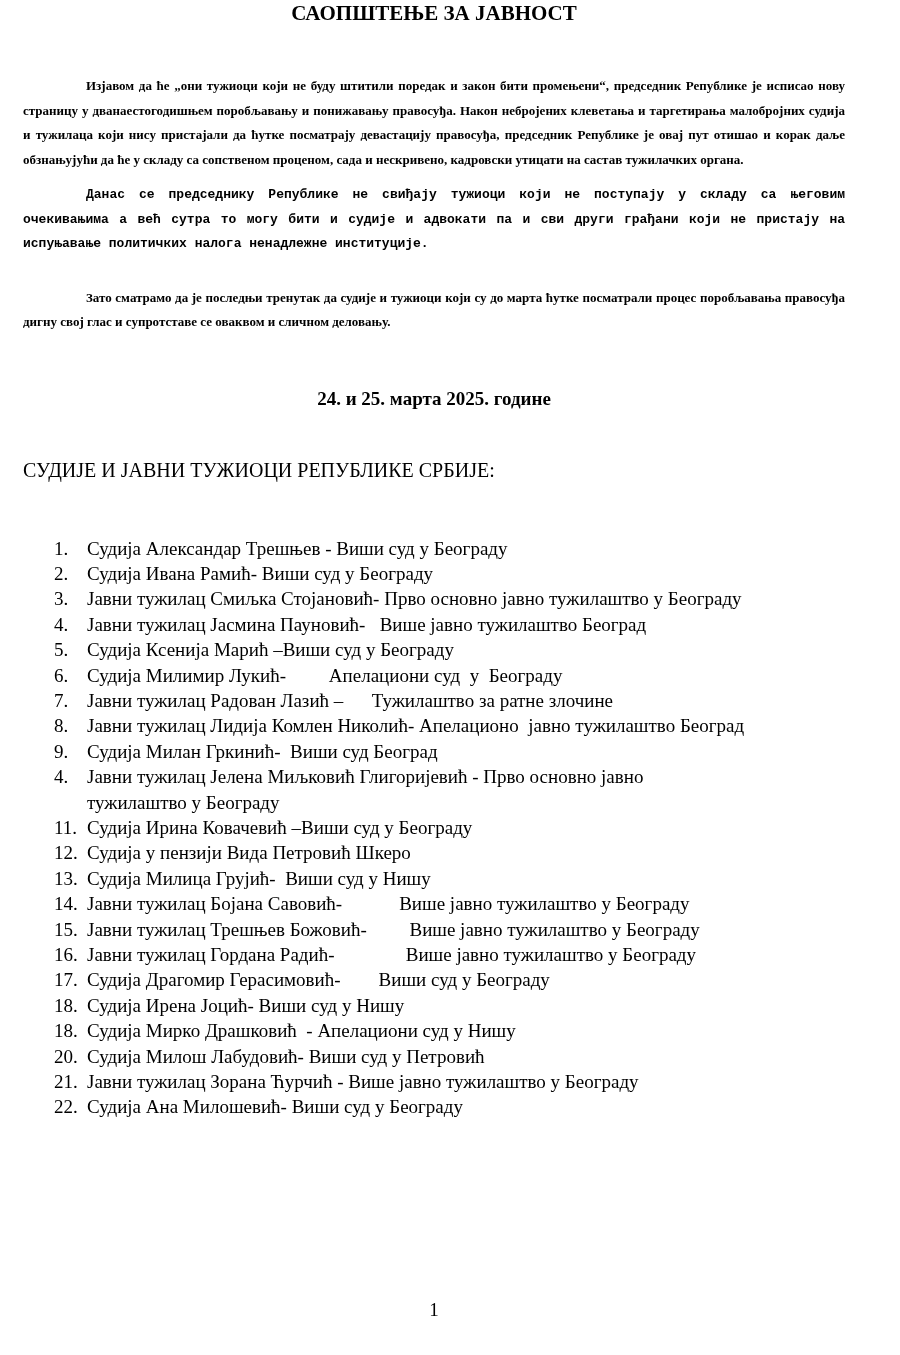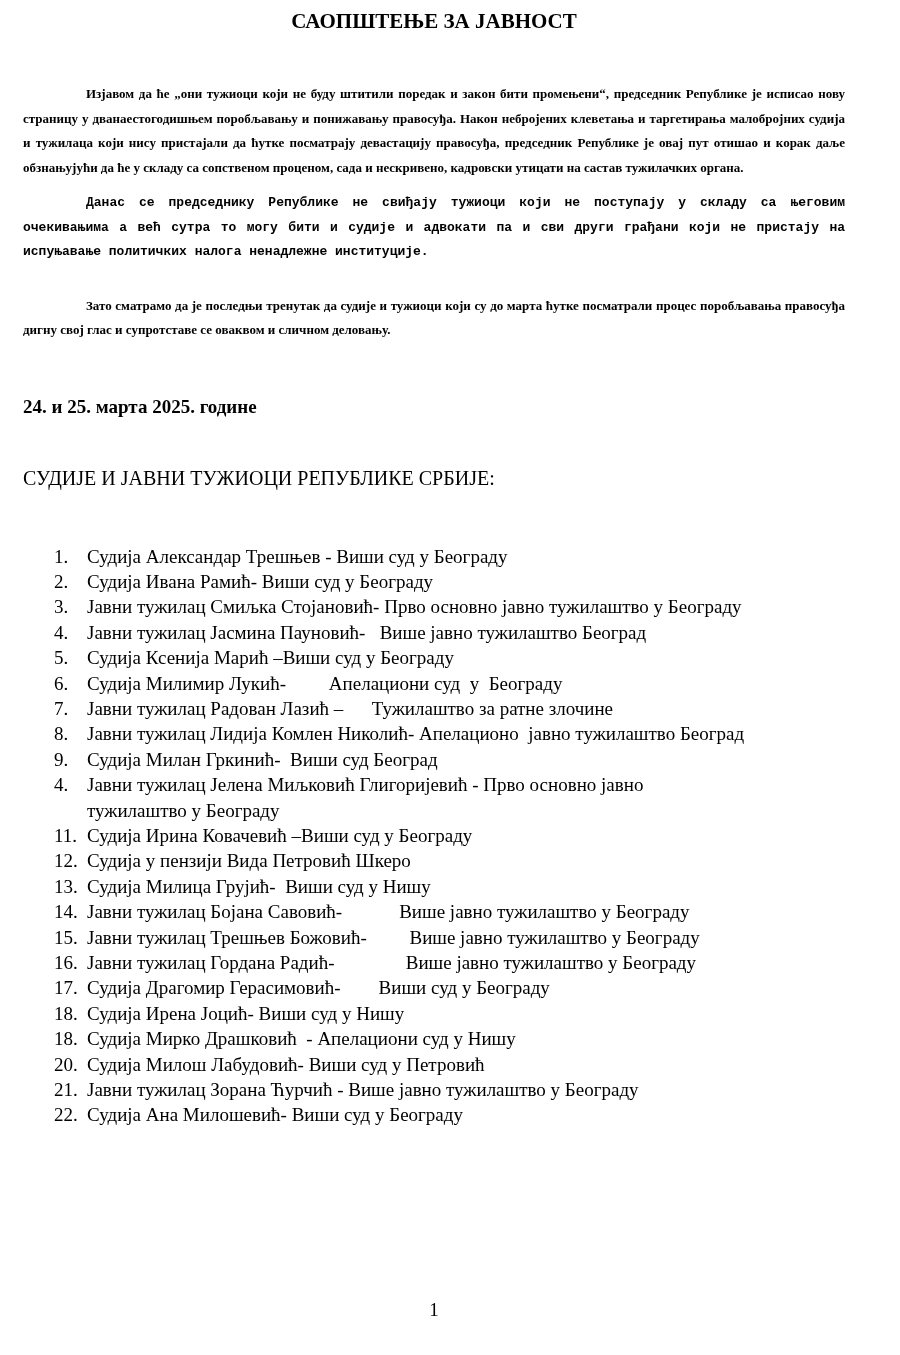--- a/index.html
+++ b/index.html
@@ -17,21 +17,21 @@
   .page {
     position: relative;
     box-sizing: border-box;
     width: 900px;
     height: 1355px;
     padding: 0 55px 0 23px;
     background: #ffffff;
   }
   .doc-title {
     margin: 0;
-    padding-top: 8px;
+    padding-top: 0;
     font-size: 21px;
     line-height: 26px;
     font-weight: bold;
     text-align: center;
   }
   .body-par {
     margin: 0;
     font-size: 13px;
     line-height: 24.5px;
     font-weight: bold;
@@ -40,21 +40,21 @@
   }
   .par-1 { margin-top: 48px; }
   .par-2 { margin-top: 11px; font-family: Liberation Mono, monospace; }
   .par-3 { margin-top: 29px; }
   .date-line {
     margin: 0;
     margin-top: 52px;
     font-size: 19px;
     line-height: 24px;
     font-weight: bold;
-    text-align: left;
+    text-align: center;
   }
   .list-heading {
     margin: 0;
     margin-top: 47px;
     font-size: 20px;
     line-height: 25px;
     font-weight: normal;
     text-align: left;
   }
   .signatories {

